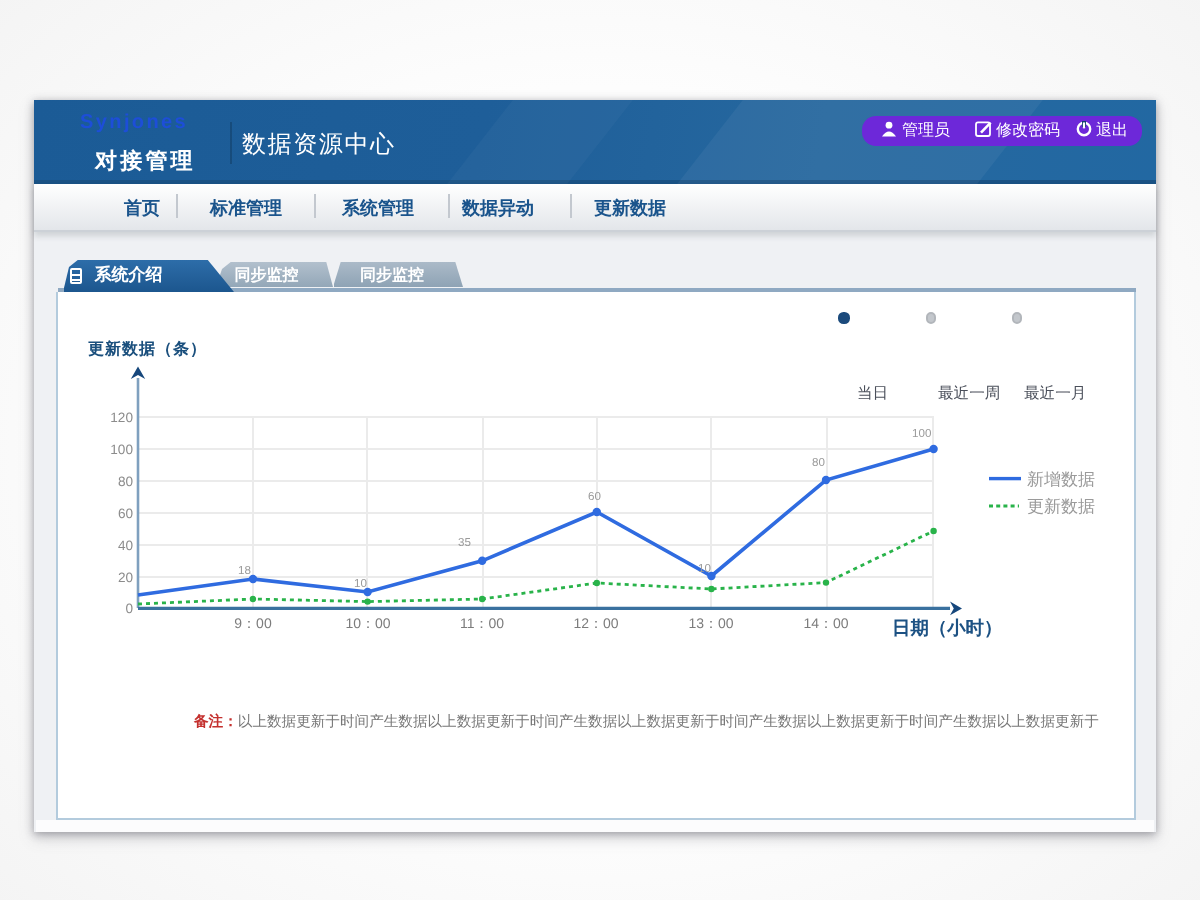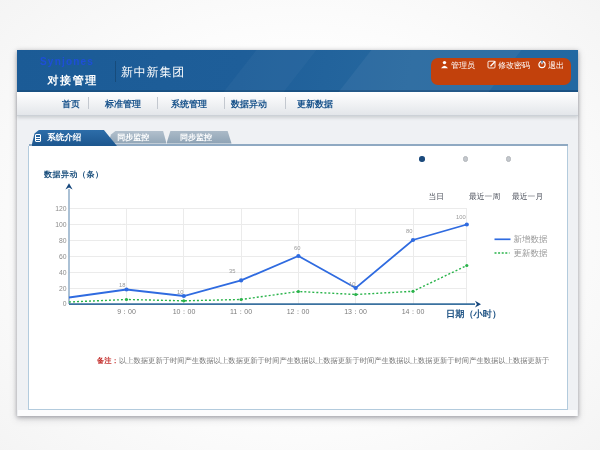--- a/index.html
+++ b/index.html
@@ -16,22 +16,22 @@
   
   .hdr { position:absolute; left:17px; top:50px; width:561px; height:42px;
          background:linear-gradient(100deg, #1b5b96 0%, #1e5e99 40%, #26689f 70%, #2268a2 100%); border-bottom:2px solid #1a5284; }
   .logo-en { position:absolute; left:40px; top:56px; color:#1d4ed8;
              font-size:10px; font-weight:bold; letter-spacing:1.2px; }
   .logo-cn { position:absolute; left:47.5px; top:72.5px; color:#fff;
              font-size:11px; font-weight:bold; letter-spacing:1.6px; }
   .streak { position:absolute; top:50px; height:42px; background:rgba(255,255,255,.05); }
   .hdr-div { position:absolute; left:115px; top:61px; width:1px; height:21px; background:rgba(0,0,0,.18); }
   .hdr-title { position:absolute; left:121px; top:63.5px; color:#fff; font-size:12px; letter-spacing:0.8px; }
-  .pill { position:absolute; left:431px; top:58px; width:140px; height:27px; border-radius:7px;
-          background:#c2410c; color:#fff; font-size:8px; display:flex; align-items:center; }
+  .pill { position:absolute; left:431px; top:58px; width:140px; height:15px; border-radius:7px;
+          background:#6d28d9; color:#fff; font-size:8px; display:flex; align-items:center; }
   
   .nav { position:absolute; left:17px; top:92px; width:561px; height:24px;
          background:linear-gradient(#ffffff, #e3e6ea); border-bottom:1px solid #ccd1d7;
          box-shadow:0 2px 3px rgba(60,70,80,.18); }
   .nav-item { position:absolute; top:98px; font-size:9px; font-weight:bold; color:#1a548c; white-space:nowrap; }
   .nav-sep { position:absolute; top:97px; width:1px; height:12px; background:#c3c8cf; }
   
   .tab { position:absolute; color:#fff; font-weight:bold; font-size:8.5px;
          display:flex; align-items:center; justify-content:center; }
   .tab1 { left:31.5px; top:129.5px; width:85.5px; height:16.5px;
@@ -62,21 +62,21 @@
 </head>
 <body>
   <div class="win"></div>
   <div class="botstrip"></div>
   <div class="hdr"></div>
   <div class="streak" style="left:355px; width:150px; transform:skewX(-38deg); overflow:hidden;"></div>
   <div class="streak" style="left:240px; width:60px; transform:skewX(-38deg); background:rgba(255,255,255,.03);"></div>
   <div class="logo-en">Synjones</div>
   <div class="logo-cn">对接管理</div>
   <div class="hdr-div"></div>
-  <div class="hdr-title">新中新集团</div>
+  <div class="hdr-title">数据资源中心</div>
   <div class="pill">
     <svg width="140" height="13" viewBox="0 0 140 13" style="position:absolute;left:0;top:0">
       <g fill="#fff">
         <circle cx="13.5" cy="4.6" r="1.7"></circle>
         <path d="M10 10.2 q3.5 -5 7 0 z"></path>
       </g>
       <g stroke="#fff" fill="none" stroke-width="0.9">
         <rect x="57" y="3.2" width="7" height="6.8" rx="1"></rect>
         <path d="M59.5 8.3 l4.8 -5" stroke-width="1.3"></path>
         <circle cx="111" cy="6.5" r="3.1" stroke-width="1.2"></circle>
@@ -102,21 +102,21 @@
   <div class="tab tab2">同步监控</div>
   <div class="tab tab1"><span class="tabicon"></span>系统介绍</div>
   <div class="band"></div>
   <div class="box"></div>
   <div class="rdot dot-on" style="left:419px"></div>
 <div class="rlab" style="left:428.5px">当日</div>
   <div class="rdot dot-off" style="left:462.5px"></div>
 <div class="rlab" style="left:469px">最近一周</div>
   <div class="rdot dot-off" style="left:505.5px"></div>
 <div class="rlab" style="left:512px">最近一月</div>
-  <div class="ctitle">数据异动（条）</div>
+  <div class="ctitle">更新数据（条）</div>
   <svg class="abs" style="left:0;top:150px" width="600" height="200" viewBox="0 150 600 200">
 
     <g stroke="#ebebeb" stroke-width="1">
       <path d="M69.5 208.5 H467"></path>
       <path d="M69.5 224.5 H467"></path>
       <path d="M69.5 240.5 H467"></path>
       <path d="M69.5 256.5 H467"></path>
       <path d="M69.5 272.5 H467"></path>
       <path d="M69.5 288.5 H467"></path>
       <path d="M126.5 208 V304"></path>

